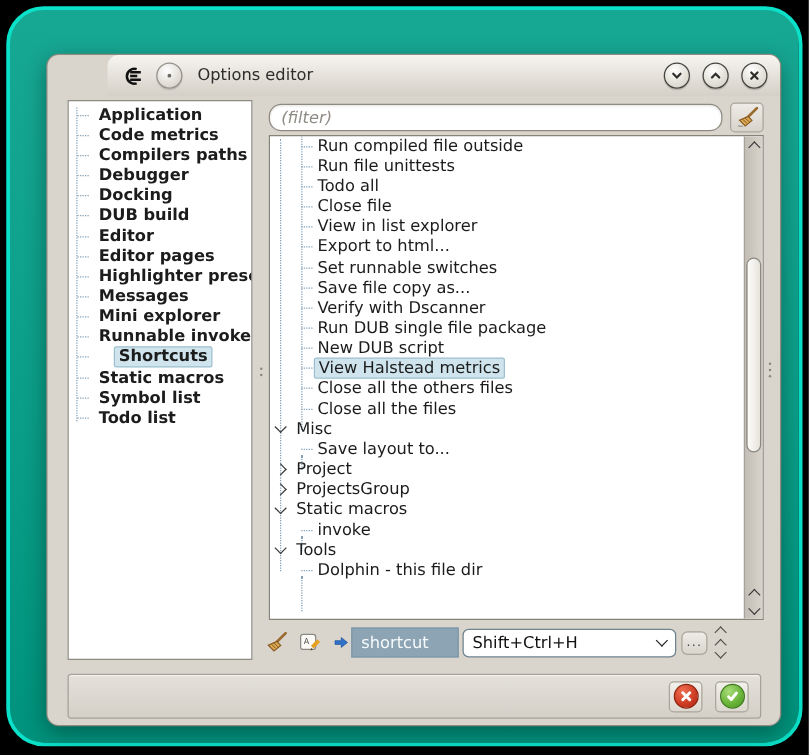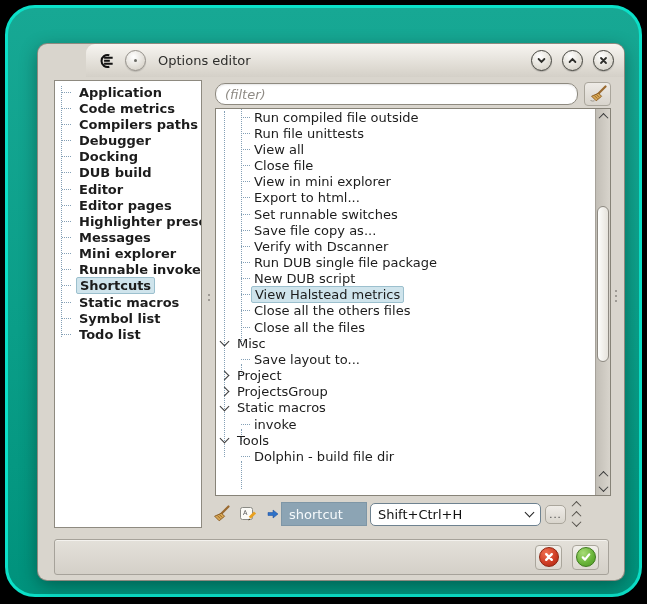--- a/index.html
+++ b/index.html
@@ -45,21 +45,21 @@
   
   .sidebar{
     position:absolute;left:16px;top:36px;width:148px;height:448px;
     background:#fff;border:1px solid #8e8a80;box-sizing:border-box;
     padding-top:3px;overflow:hidden;position:absolute;font-weight:bold;
   }
   .side-rail{position:absolute;left:6px;top:5px;height:251px;border-left:1px dotted #84a0b6;}
   .s-row{height:16.17px;display:flex;align-items:center;font-size:13px;color:#1c1c1c;position:relative;}
   .s-row .stub{width:9px;border-top:1px dotted #84a0b6;margin-left:7px;margin-right:5px;flex:0 0 auto;}
   .s-row .lbl{padding:0 3px;white-space:nowrap;line-height:15px;}
-  .s-row.selected .lbl{background:#cfe4ec;border:1px solid #9cc0ce;border-radius:2px;padding:0 3px;margin:-1px 0;}
+  .s-row.selected .lbl{background:#cfe4ec;border:1px solid #9cc0ce;border-radius:2px;padding:0 3px;margin:-1px 15px;}
   
   .splitter{position:absolute;left:166px;top:36px;width:10px;height:448px;}
   .grip{position:absolute;left:4px;top:214px;}
   .grip i{display:block;width:2px;height:2px;border-radius:50%;background:#8a8680;margin-bottom:3px;}
   
   .filter-row{position:absolute;left:177px;top:38px;width:396px;height:24px;display:flex;gap:6px;align-items:center;}
   .filter-input{
     flex:1;height:22px;border:1px solid #8e8a80;border-radius:10px;background:#fff;
     padding:0 9px;font-size:13px;font-family:inherit;color:#4d7c0f;outline:none;box-sizing:border-box;
     box-shadow:inset 0 1px 2px rgba(0,0,0,.10);
@@ -297,33 +297,33 @@
 
             <div class="t-row lvl1 leaf">
 
               <span class="stub"></span>
               <span class="lbl">Run file unittests</span>
             </div>
 
             <div class="t-row lvl1 leaf">
 
               <span class="stub"></span>
-              <span class="lbl">View all</span>
+              <span class="lbl">Todo all</span>
             </div>
 
             <div class="t-row lvl1 leaf">
 
               <span class="stub"></span>
               <span class="lbl">Close file</span>
             </div>
 
             <div class="t-row lvl1 leaf">
 
               <span class="stub"></span>
-              <span class="lbl">View in mini explorer</span>
+              <span class="lbl">View in list explorer</span>
             </div>
 
             <div class="t-row lvl1 leaf">
 
               <span class="stub"></span>
               <span class="lbl">Export to html...</span>
             </div>
 
             <div class="t-row lvl1 leaf">
 
@@ -412,21 +412,21 @@
 
             <div class="t-row lvl0 expanded">
               <span class="chev"></span>
 
               <span class="lbl">Tools</span>
             </div>
 
             <div class="t-row lvl1 leaf">
 
               <span class="stub"></span>
-              <span class="lbl">Dolphin - build file dir</span>
+              <span class="lbl">Dolphin - this file dir</span>
             </div>
 
           </div>
       </div>
       <div class="vscroll">
         <span class="sb-btn">
             <span class="cv up"></span>
           </span>
         <span class="sb-track">
           <span class="sb-thumb"></span>

